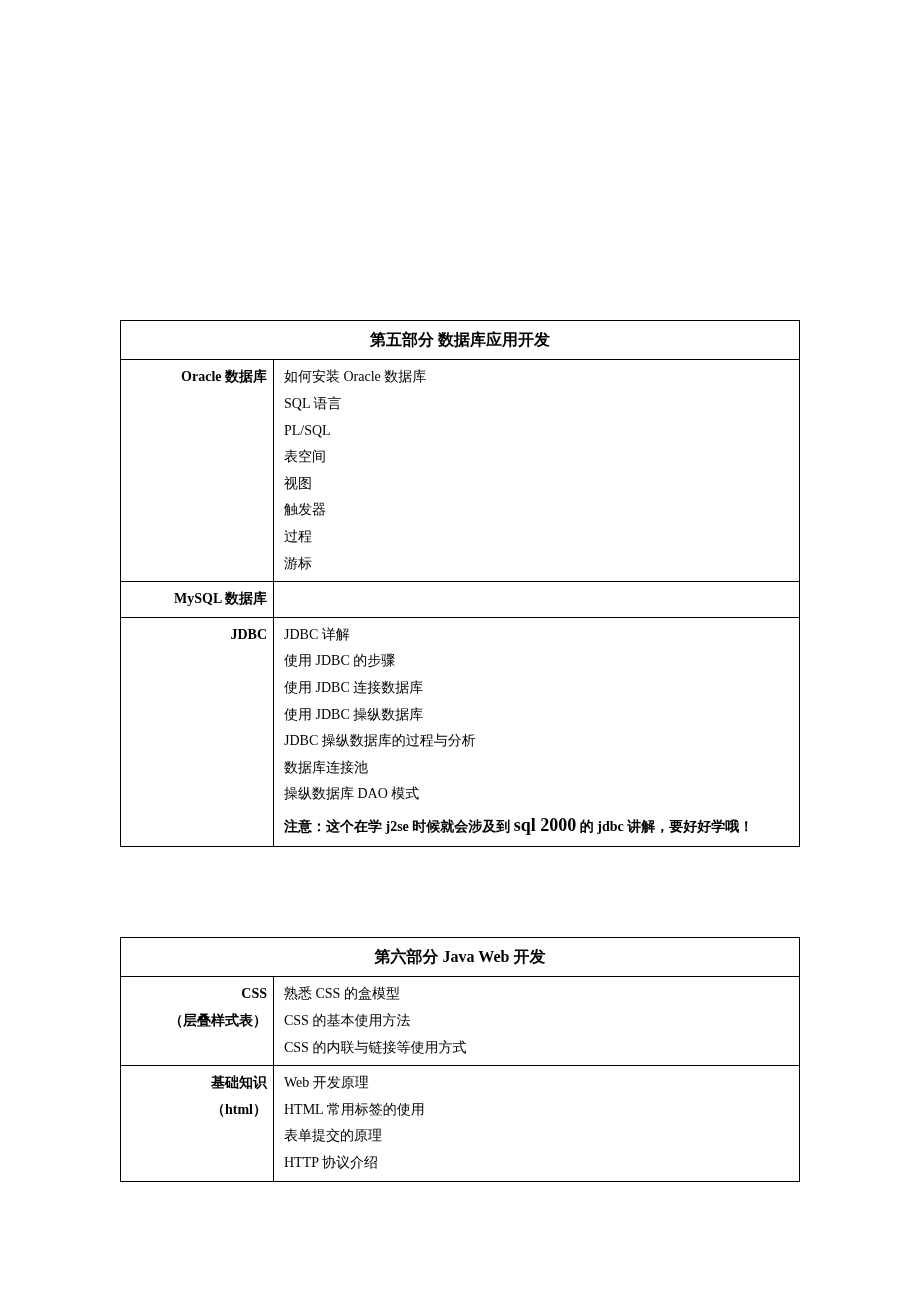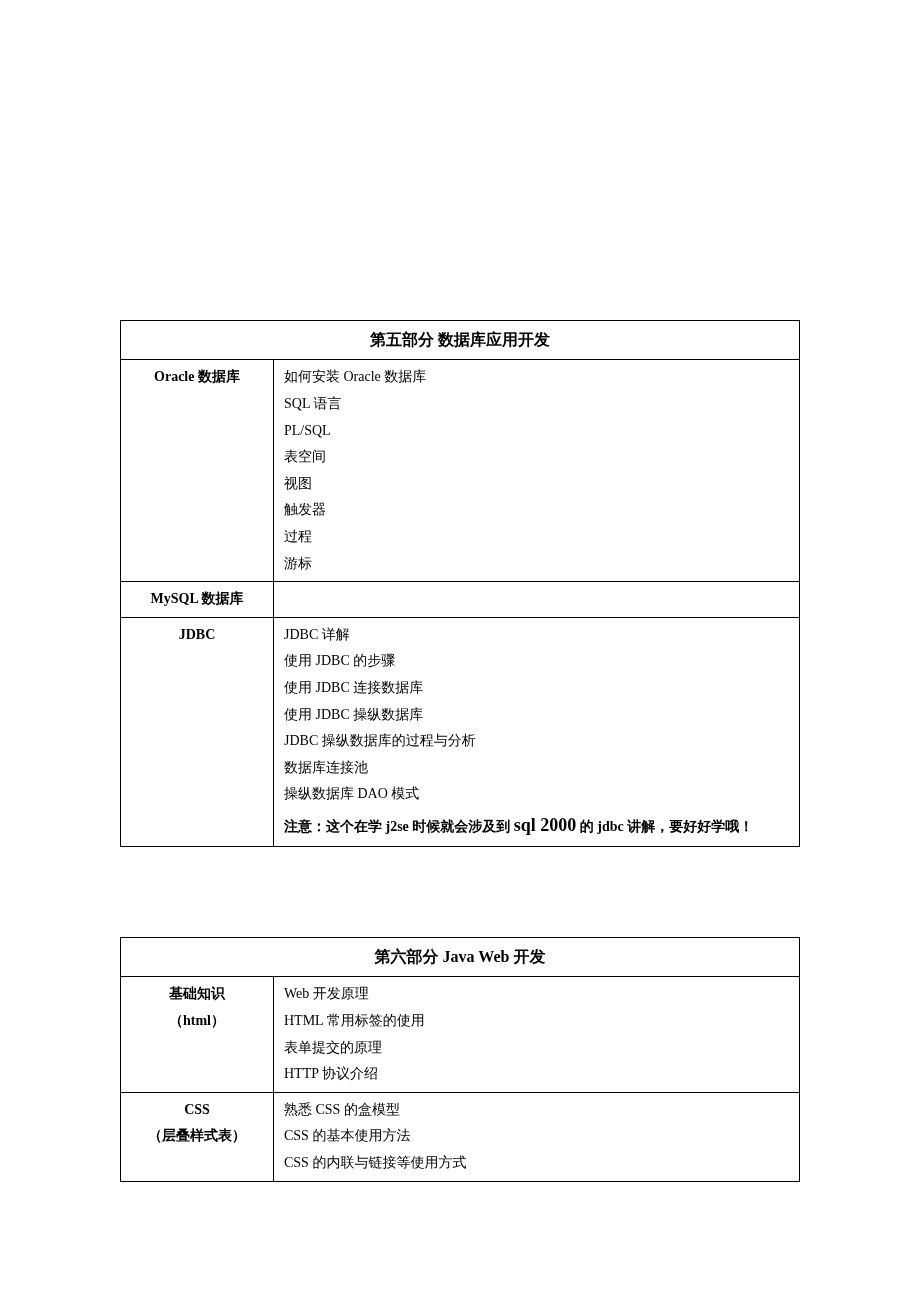--- a/index.html
+++ b/index.html
@@ -30,21 +30,21 @@
     line-height: 1.9;
   }
   table.doc-table th.section-header {
     text-align: center;
     font-weight: bold;
     padding: 4px 16px;
     font-size: 16px;
   }
   td.left-col {
     width: 140px;
-    text-align: center;
+    text-align: right;
     font-weight: bold;
     padding: 4px 6px;
   }
   td.right-col {
     padding: 4px 2px 4px 10px;
   }
   td.right-col .item {
     display: block;
   }
   td.right-col .note {
@@ -102,37 +102,37 @@
   </tbody>
     </table>
 
   <table class="doc-table">
     <tbody>
         <tr>
       <th class="section-header" colspan="2">第六部分  Java Web 开发</th>
     </tr>
     <tr>
       <td class="left-col">
+        <span>CSS</span><br>
+        <span>（层叠样式表）</span>
+      </td>
+      <td class="right-col">
+        <span class="item">熟悉 CSS 的盒模型</span>
+        <span class="item">CSS 的基本使用方法</span>
+        <span class="item">CSS 的内联与链接等使用方式</span>
+      </td>
+    </tr>
+    <tr>
+      <td class="left-col">
         <span>基础知识</span><br>
         <span>（html）</span>
       </td>
       <td class="right-col">
         <span class="item">Web 开发原理</span>
         <span class="item">HTML 常用标签的使用</span>
         <span class="item">表单提交的原理</span>
         <span class="item">HTTP 协议介绍</span>
       </td>
     </tr>
-    <tr>
-      <td class="left-col">
-        <span>CSS</span><br>
-        <span>（层叠样式表）</span>
-      </td>
-      <td class="right-col">
-        <span class="item">熟悉 CSS 的盒模型</span>
-        <span class="item">CSS 的基本使用方法</span>
-        <span class="item">CSS 的内联与链接等使用方式</span>
-      </td>
-    </tr>
   </tbody>
     </table>
 
 </div>
 
 </body></html>

